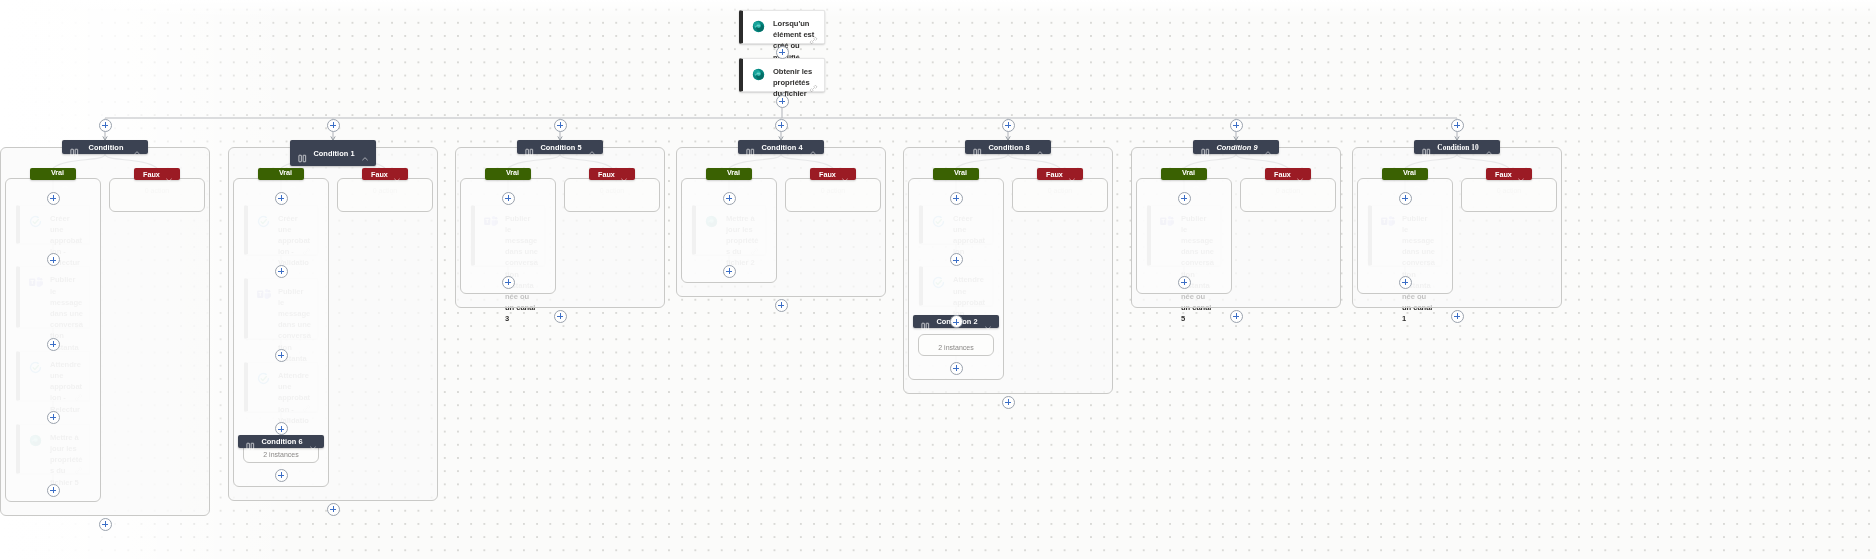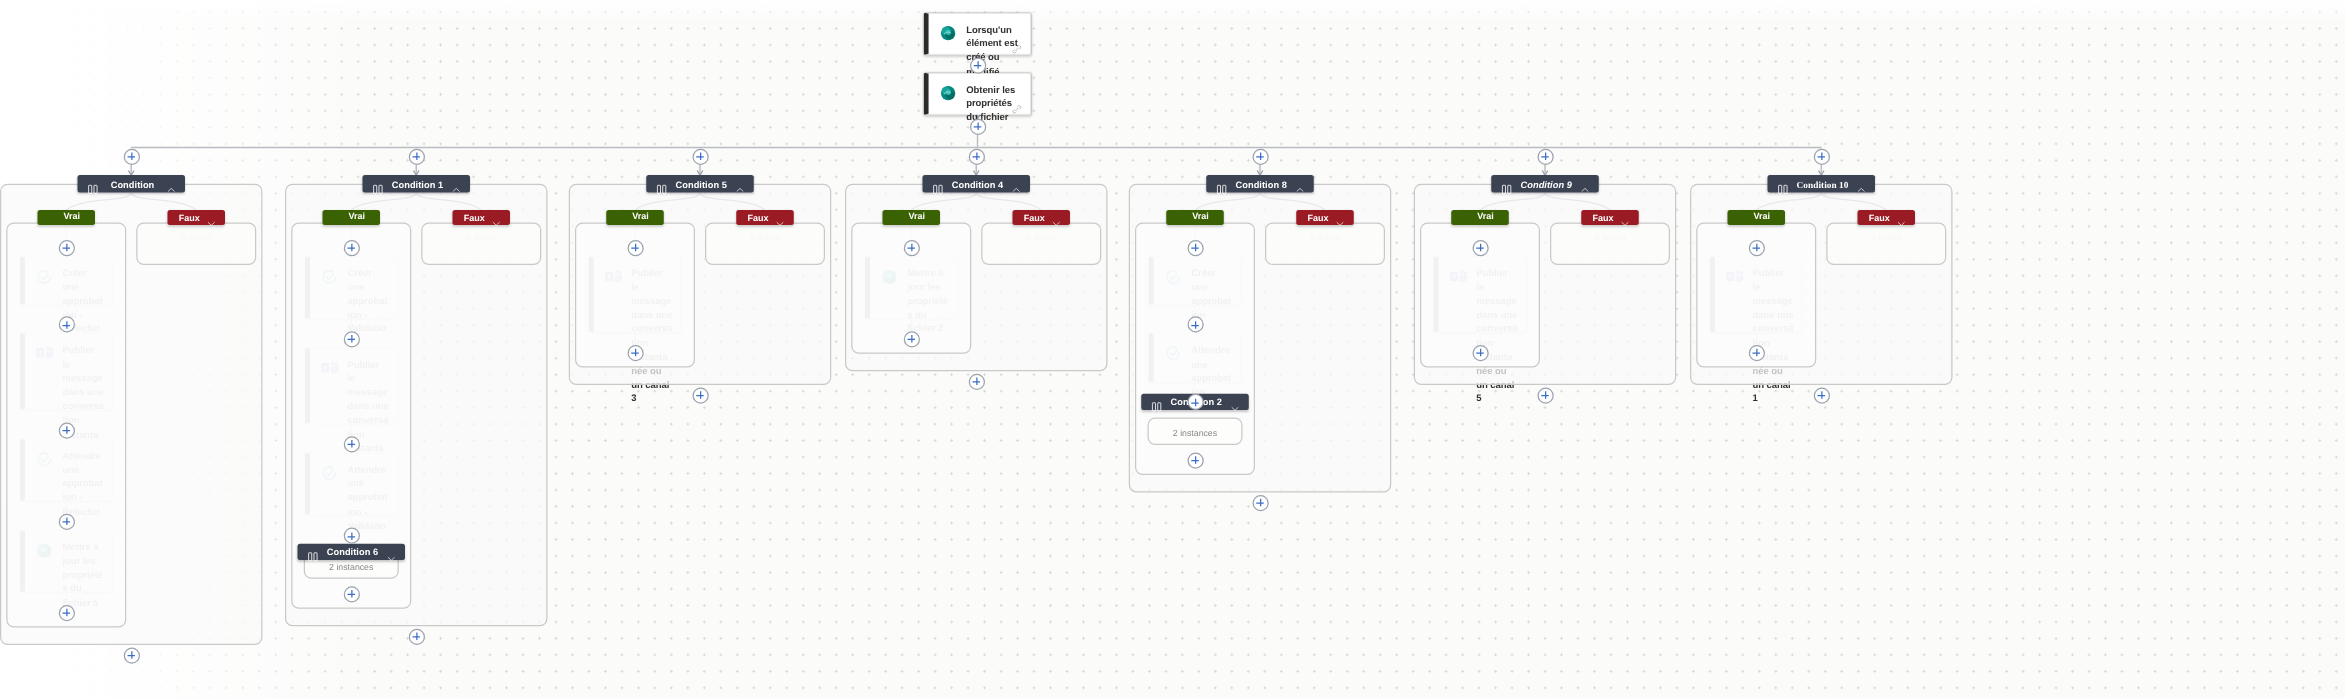--- a/index.html
+++ b/index.html
@@ -314,21 +314,21 @@
         <div class="tx">Mettre à jour les propriétés du fichier 5</div>
         <div class="lnk"><svg viewBox="0 0 16 16" width="100%" height="100%">
             <path d="M6.2 9.8 L9.8 6.2" stroke="#605e5c" stroke-width="1.1" stroke-linecap="round"></path>
             <path d="M8.9 4.4 l1.1 -1.1 a2.2 2.2 0 0 1 3.1 3.1 l-1.1 1.1" fill="none" stroke="#605e5c" stroke-width="1.1" stroke-linecap="round"></path>
             <path d="M7.1 11.6 l-1.1 1.1 a2.2 2.2 0 0 1 -3.1 -3.1 l1.1 -1.1" fill="none" stroke="#605e5c" stroke-width="1.1" stroke-linecap="round"></path>
           </svg></div>
       </div>
       <div class="plus blue" style="left: 46.5px; top: 483.9px;"></div>
       <div class="scope" style="left: 0px; top: 147px; width: 210px; height: 369.4px; z-index: 0;"></div>
       <div class="plus blue" style="left: 98.5px; top: 517.9px;"></div>
-      <div class="condhead" style="left: 290px; top: 140px; width: 86px; height: 14px;">
+      <div class="condhead" style="left: 290px; top: 140px; width: 86px; height: 26px;">
         <span class="gicon"><svg viewBox="0 0 16 16" width="100%" height="100%">
             <rect x="1.6" y="2.2" width="4.4" height="11.6" rx="0.6" fill="none" stroke="#ffffff" stroke-width="1.3"></rect>
             <rect x="9.2" y="2.2" width="4.4" height="11.6" rx="0.6" fill="none" stroke="#ffffff" stroke-width="1.3"></rect>
           </svg></span>
         <span class="clabel">Condition 1</span>
         <span class="chev"><svg viewBox="0 0 16 16" width="100%" height="100%">
             <path d="M3.2 10 L8 5.4 L12.8 10" fill="none" stroke="#ffffff" stroke-width="1.25" stroke-linecap="round" stroke-linejoin="round"></path>
           </svg></span>
       </div>
       <div class="chip vrai" style="left: 258px; top: 168px; width: 46px; height: 12px;">

